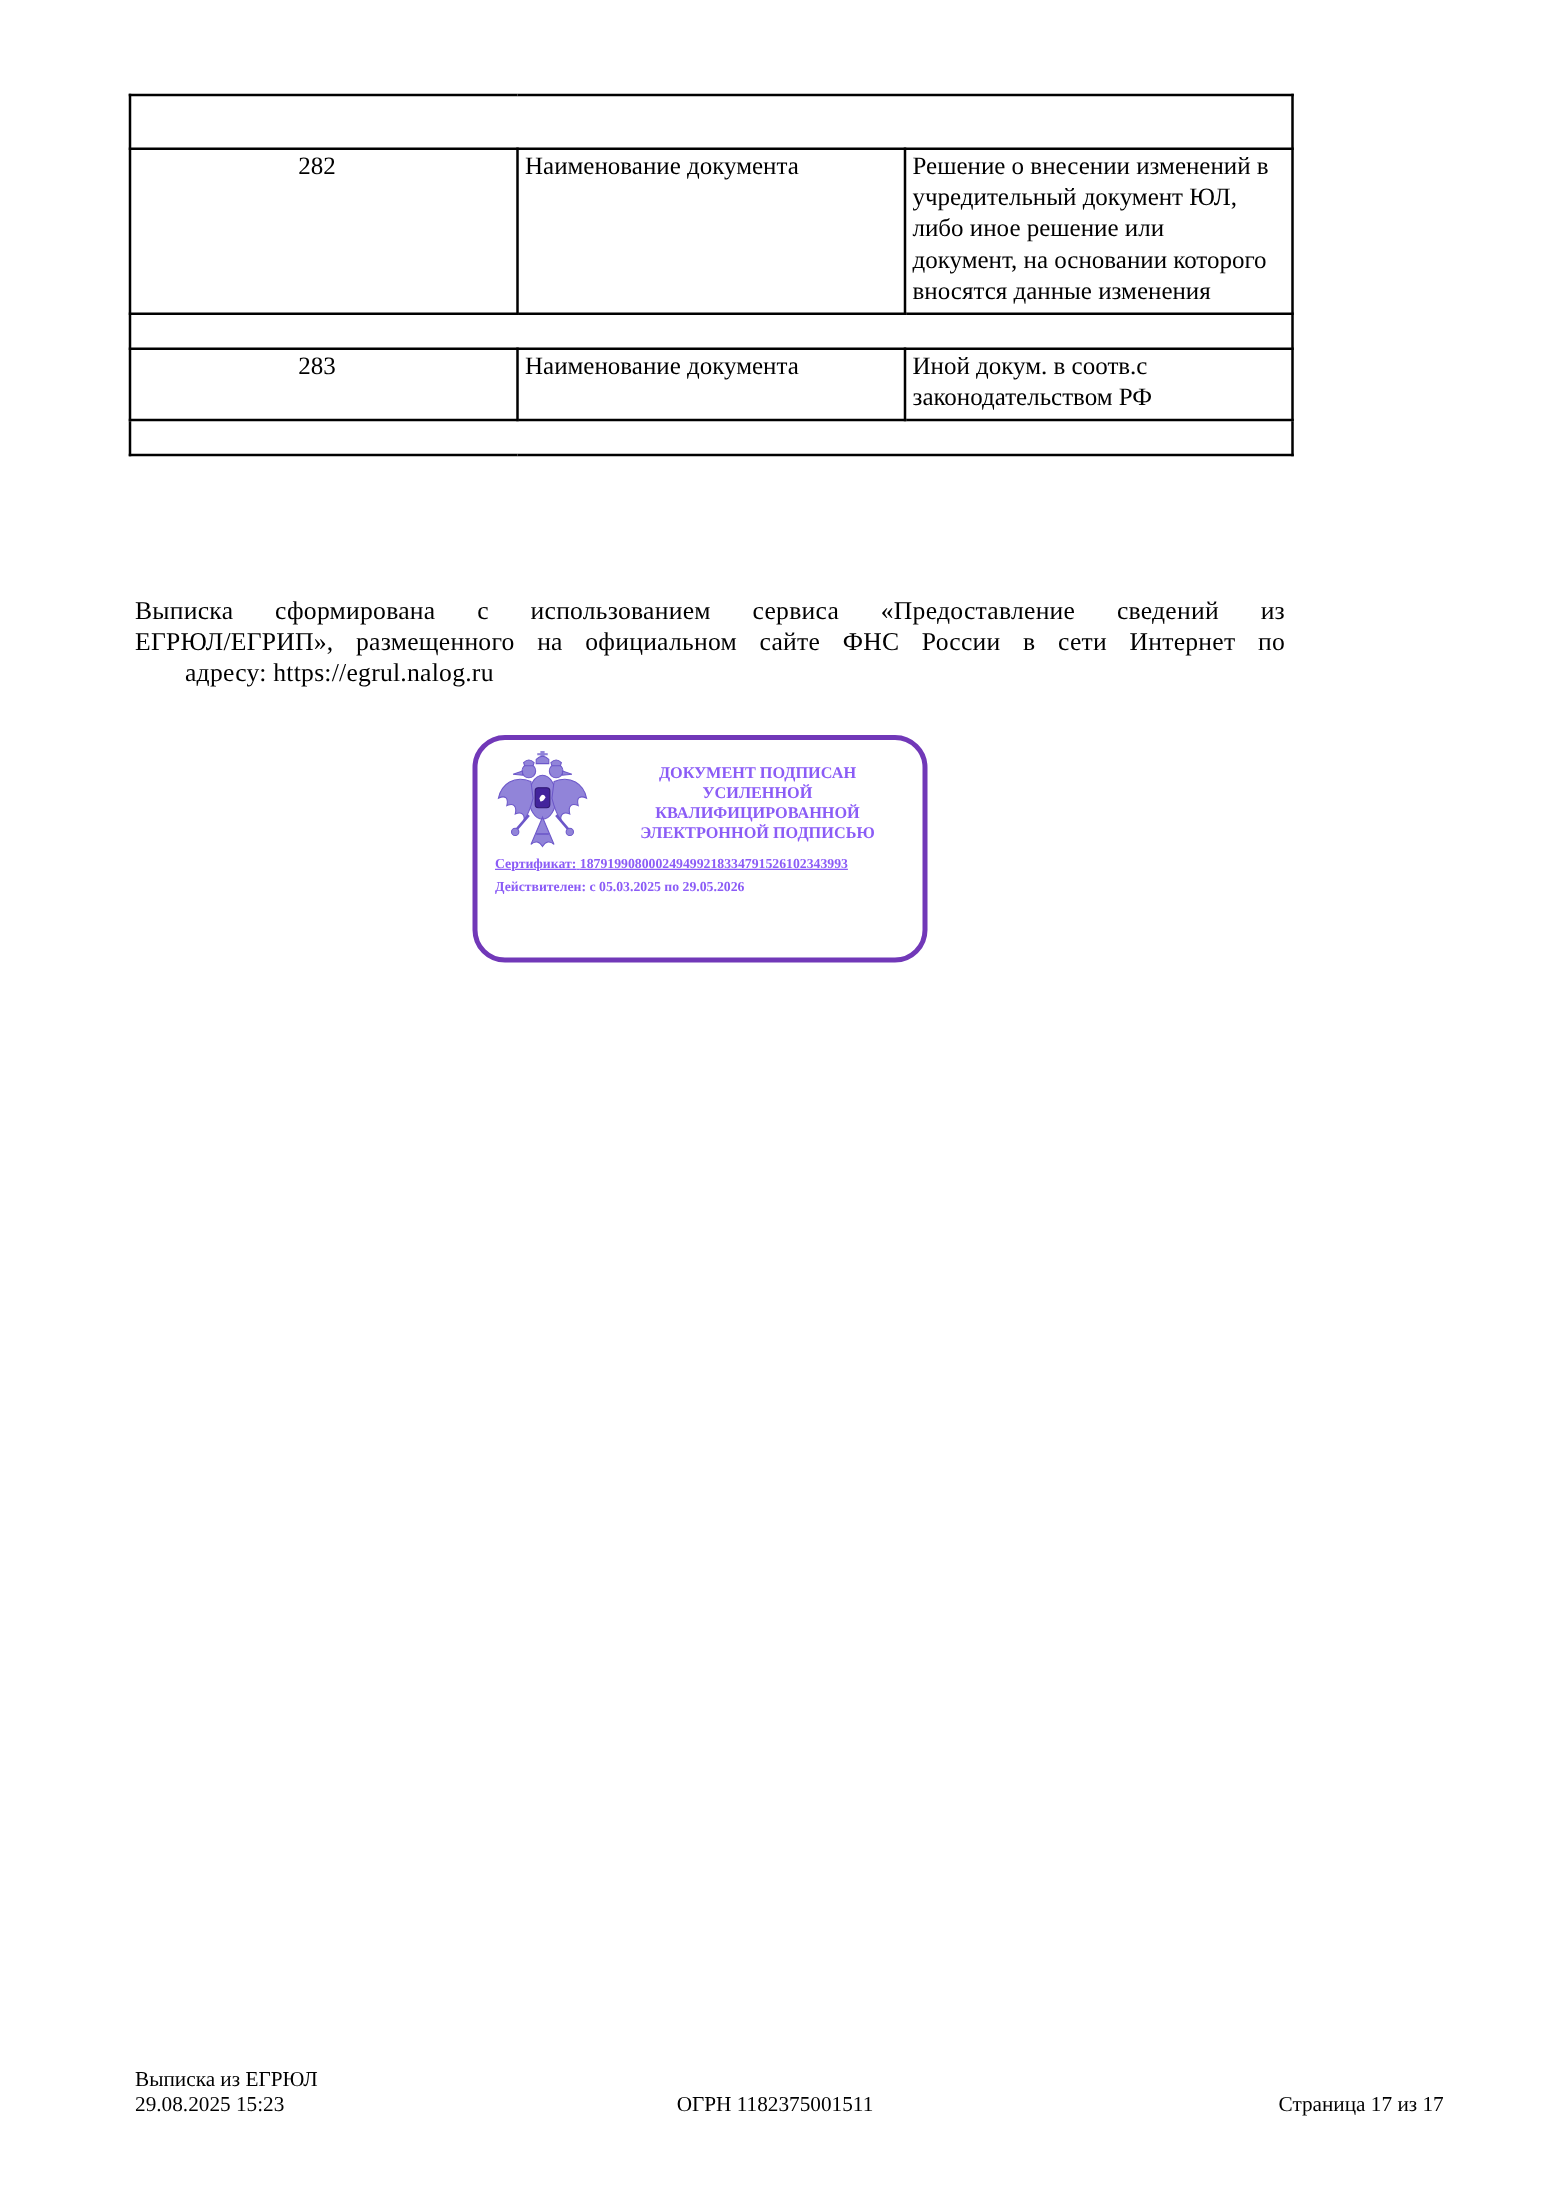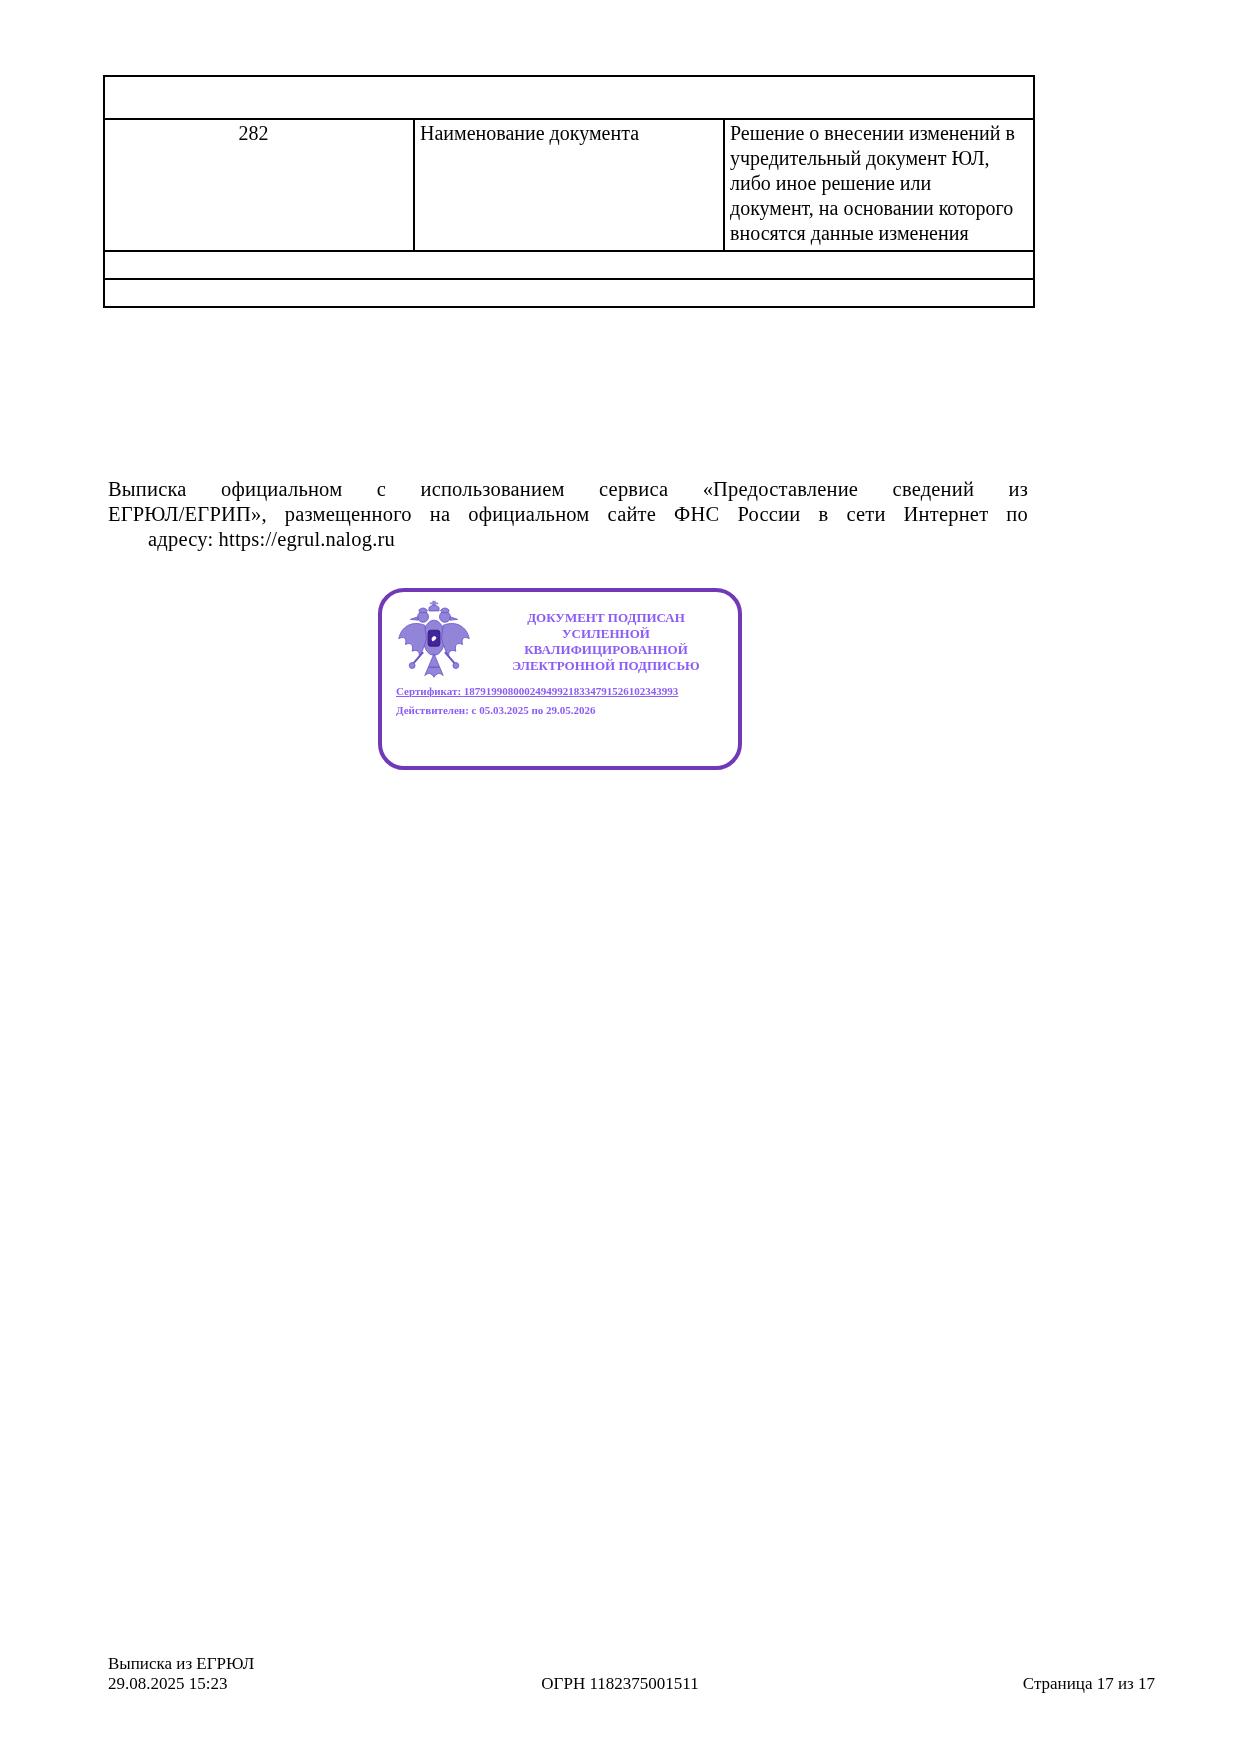--- a/index.html
+++ b/index.html
@@ -62,28 +62,33 @@
       <td colspan="3"></td>
     </tr>
     <tr>
       <td class="col-num">282</td>
       <td class="col-label">Наименование документа</td>
       <td class="col-value">Решение о внесении изменений в учредительный документ ЮЛ, либо иное решение или документ, на основании которого вносятся данные изменения</td>
     </tr>
     <tr class="spacer-row small">
       <td colspan="3"></td>
     </tr>
+    <tr>
+      <td class="col-num">283</td>
+      <td class="col-label">Наименование документа</td>
+      <td class="col-value">Иной докум. в соотв.с законодательством РФ</td>
+    </tr>
     <tr class="spacer-row small">
       <td colspan="3"></td>
     </tr>
   </tbody>
 </table>
 
 <div class="note">
-  <div class="jline">Выписка официальном с использованием сервиса «Предоставление сведений из</div>
+  <div class="jline">Выписка сформирована с использованием сервиса «Предоставление сведений из</div>
   <div class="jline">ЕГРЮЛ/ЕГРИП», размещенного на официальном сайте ФНС России в сети Интернет по</div>
   <div class="lline">адресу: https://egrul.nalog.ru</div>
 </div>
 
 <div class="stamp">
   <svg class="eagle" viewBox="0 0 90 100" xmlns="http://www.w3.org/2000/svg">
     <g fill="#9184d9" stroke="#6c57c9" stroke-width="1">
 
       <rect x="43" y="1" width="4" height="6" stroke="none"></rect>
       <rect x="40" y="3" width="10" height="2" stroke="none"></rect>

